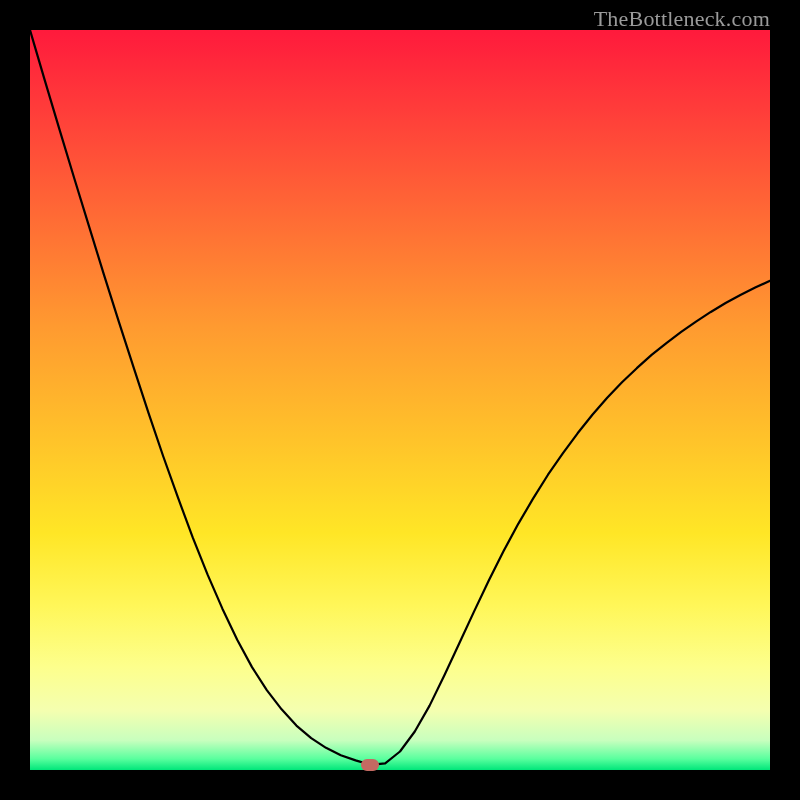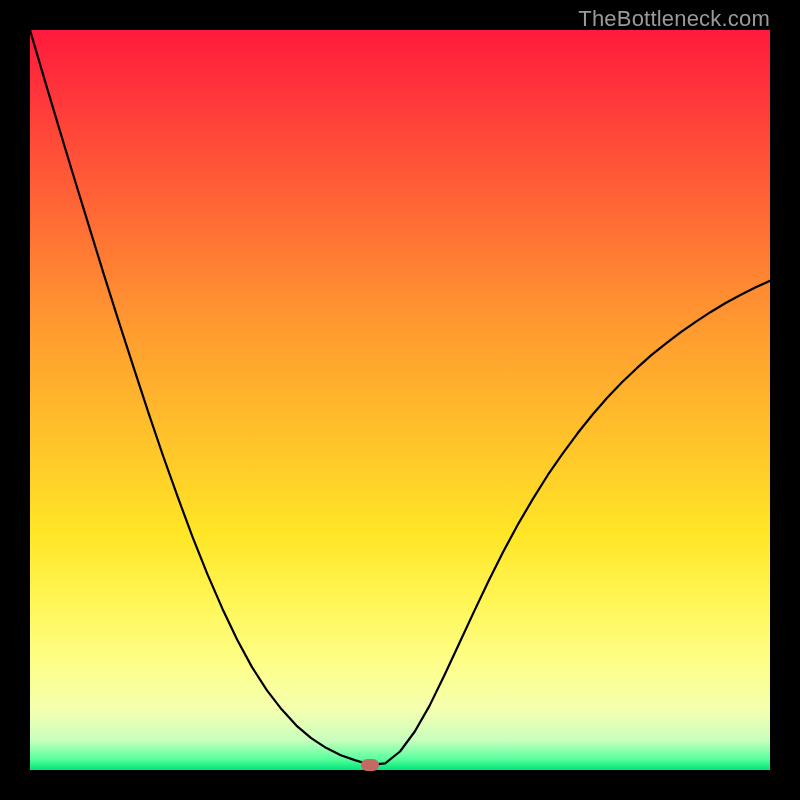--- a/index.html
+++ b/index.html
@@ -33,20 +33,21 @@
     );
   }
   .watermark {
     position: absolute;
     top: 6px;
     right: 30px;
     color: #9a9a9a;
     font-size: 22px;
     font-weight: 500;
     letter-spacing: 0.2px;
+    font-family: Liberation Serif, serif;
   }
   svg.curve {
     position: absolute;
     left: 0;
     top: 0;
     width: 740px;
     height: 740px;
   }
   .marker {
     position: absolute;

